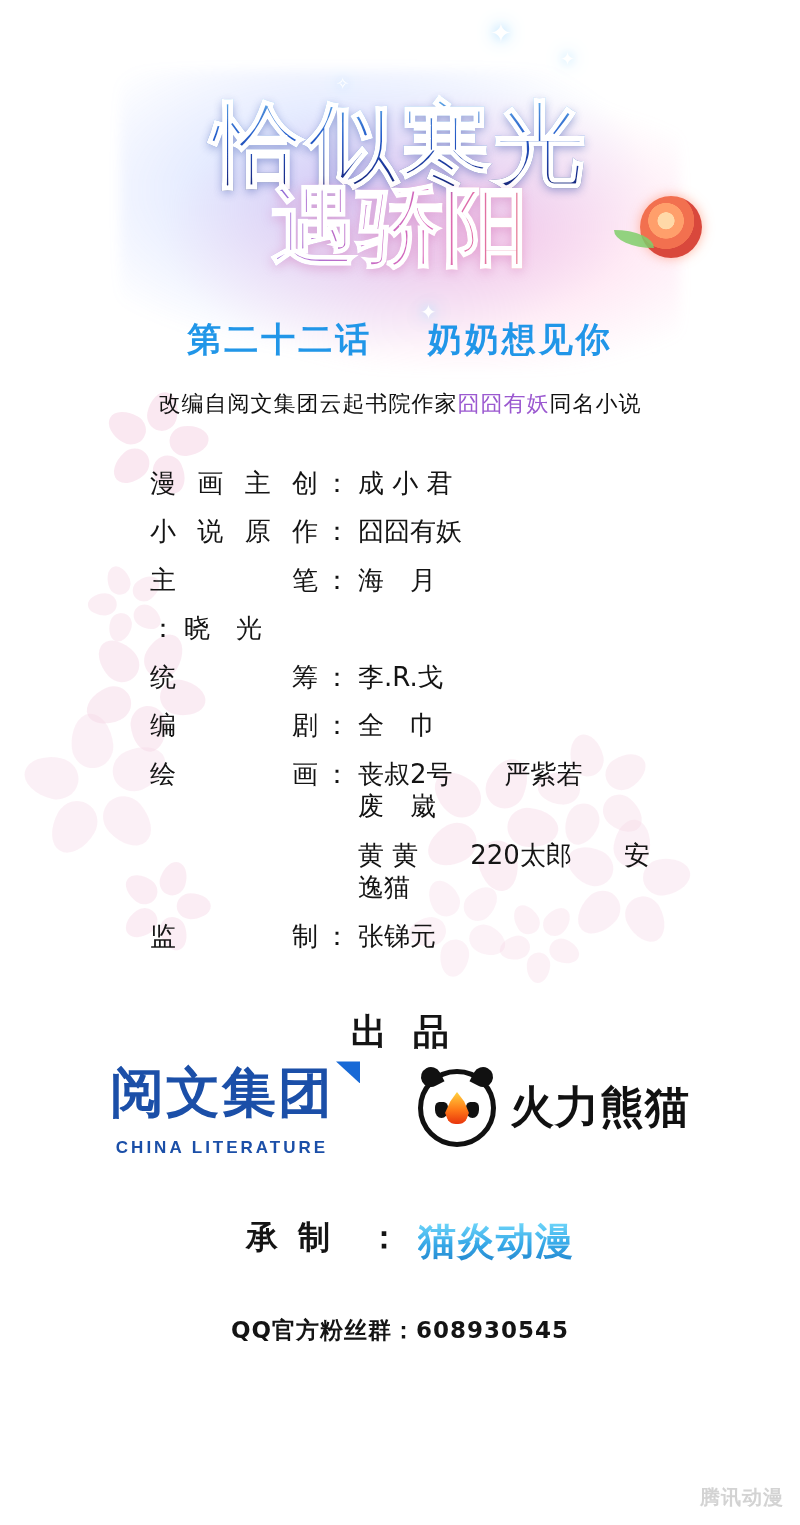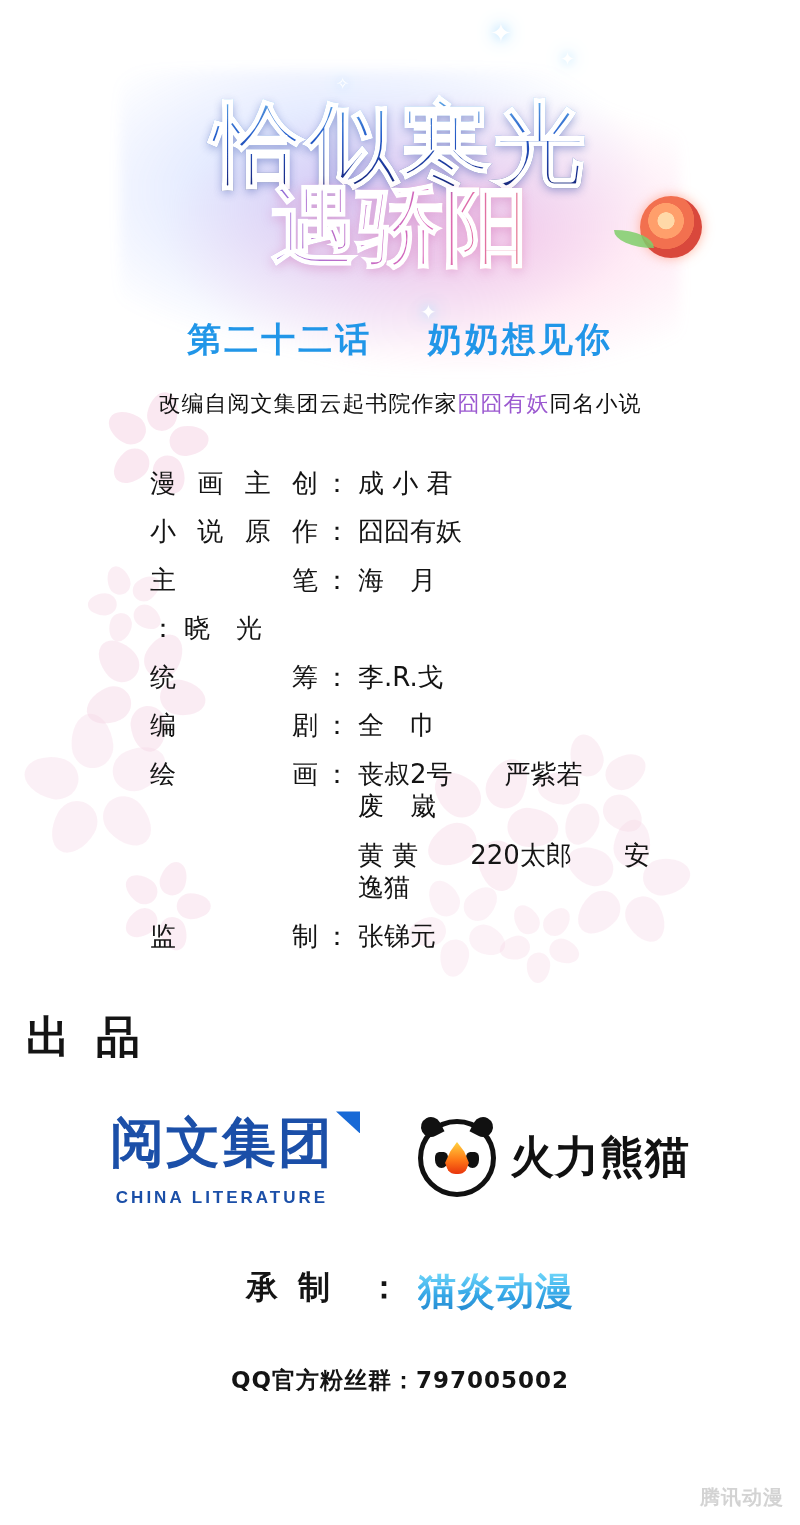--- a/index.html
+++ b/index.html
@@ -176,36 +176,36 @@
   }
   .credit-colon { flex: 0 0 16px; }
   .credit-value { flex: 1; padding-left: 8px; }
   .credit-row.cont .credit-role,
   .credit-row.cont .credit-colon { visibility: hidden; }
 
   
   .produced-label {
     position: relative;
     z-index: 2;
+    text-align: center;
     margin-top: 56px;
     font-family: "DejaVu Sans", sans-serif;
-    font-size: 44px;
+    font-size: 36px;
     font-weight: bold;
     letter-spacing: 26px;
     text-indent: 26px;
     color: #141414;
   }
   .logos {
     position: relative;
     z-index: 2;
     display: flex;
     justify-content: center;
     align-items: center;
     gap: 84px;
-    margin-top: 40px;
   }
   .logo-cl { text-align: center; }
   .logo-cl .cn {
     font-family: "DejaVu Serif", serif;
     font-weight: bold;
     font-size: 54px;
     color: #1b4fa8;
     letter-spacing: 2px;
     position: relative;
     display: inline-block;
@@ -497,15 +497,15 @@
     <div class="pname">火力熊猫</div>
   </div>
 </div>
 
 <div class="madeby">
   <div class="mb-label">承制</div>
   <div class="mb-label" style="letter-spacing:0; text-indent:0;">：</div>
   <div class="mb-studio">猫炎动漫</div>
 </div>
 
-<div class="qq">QQ官方粉丝群：797005002</div>
+<div class="qq">QQ官方粉丝群：608930545</div>
 
 <div class="watermark">腾讯动漫</div>
 
 </body></html>

